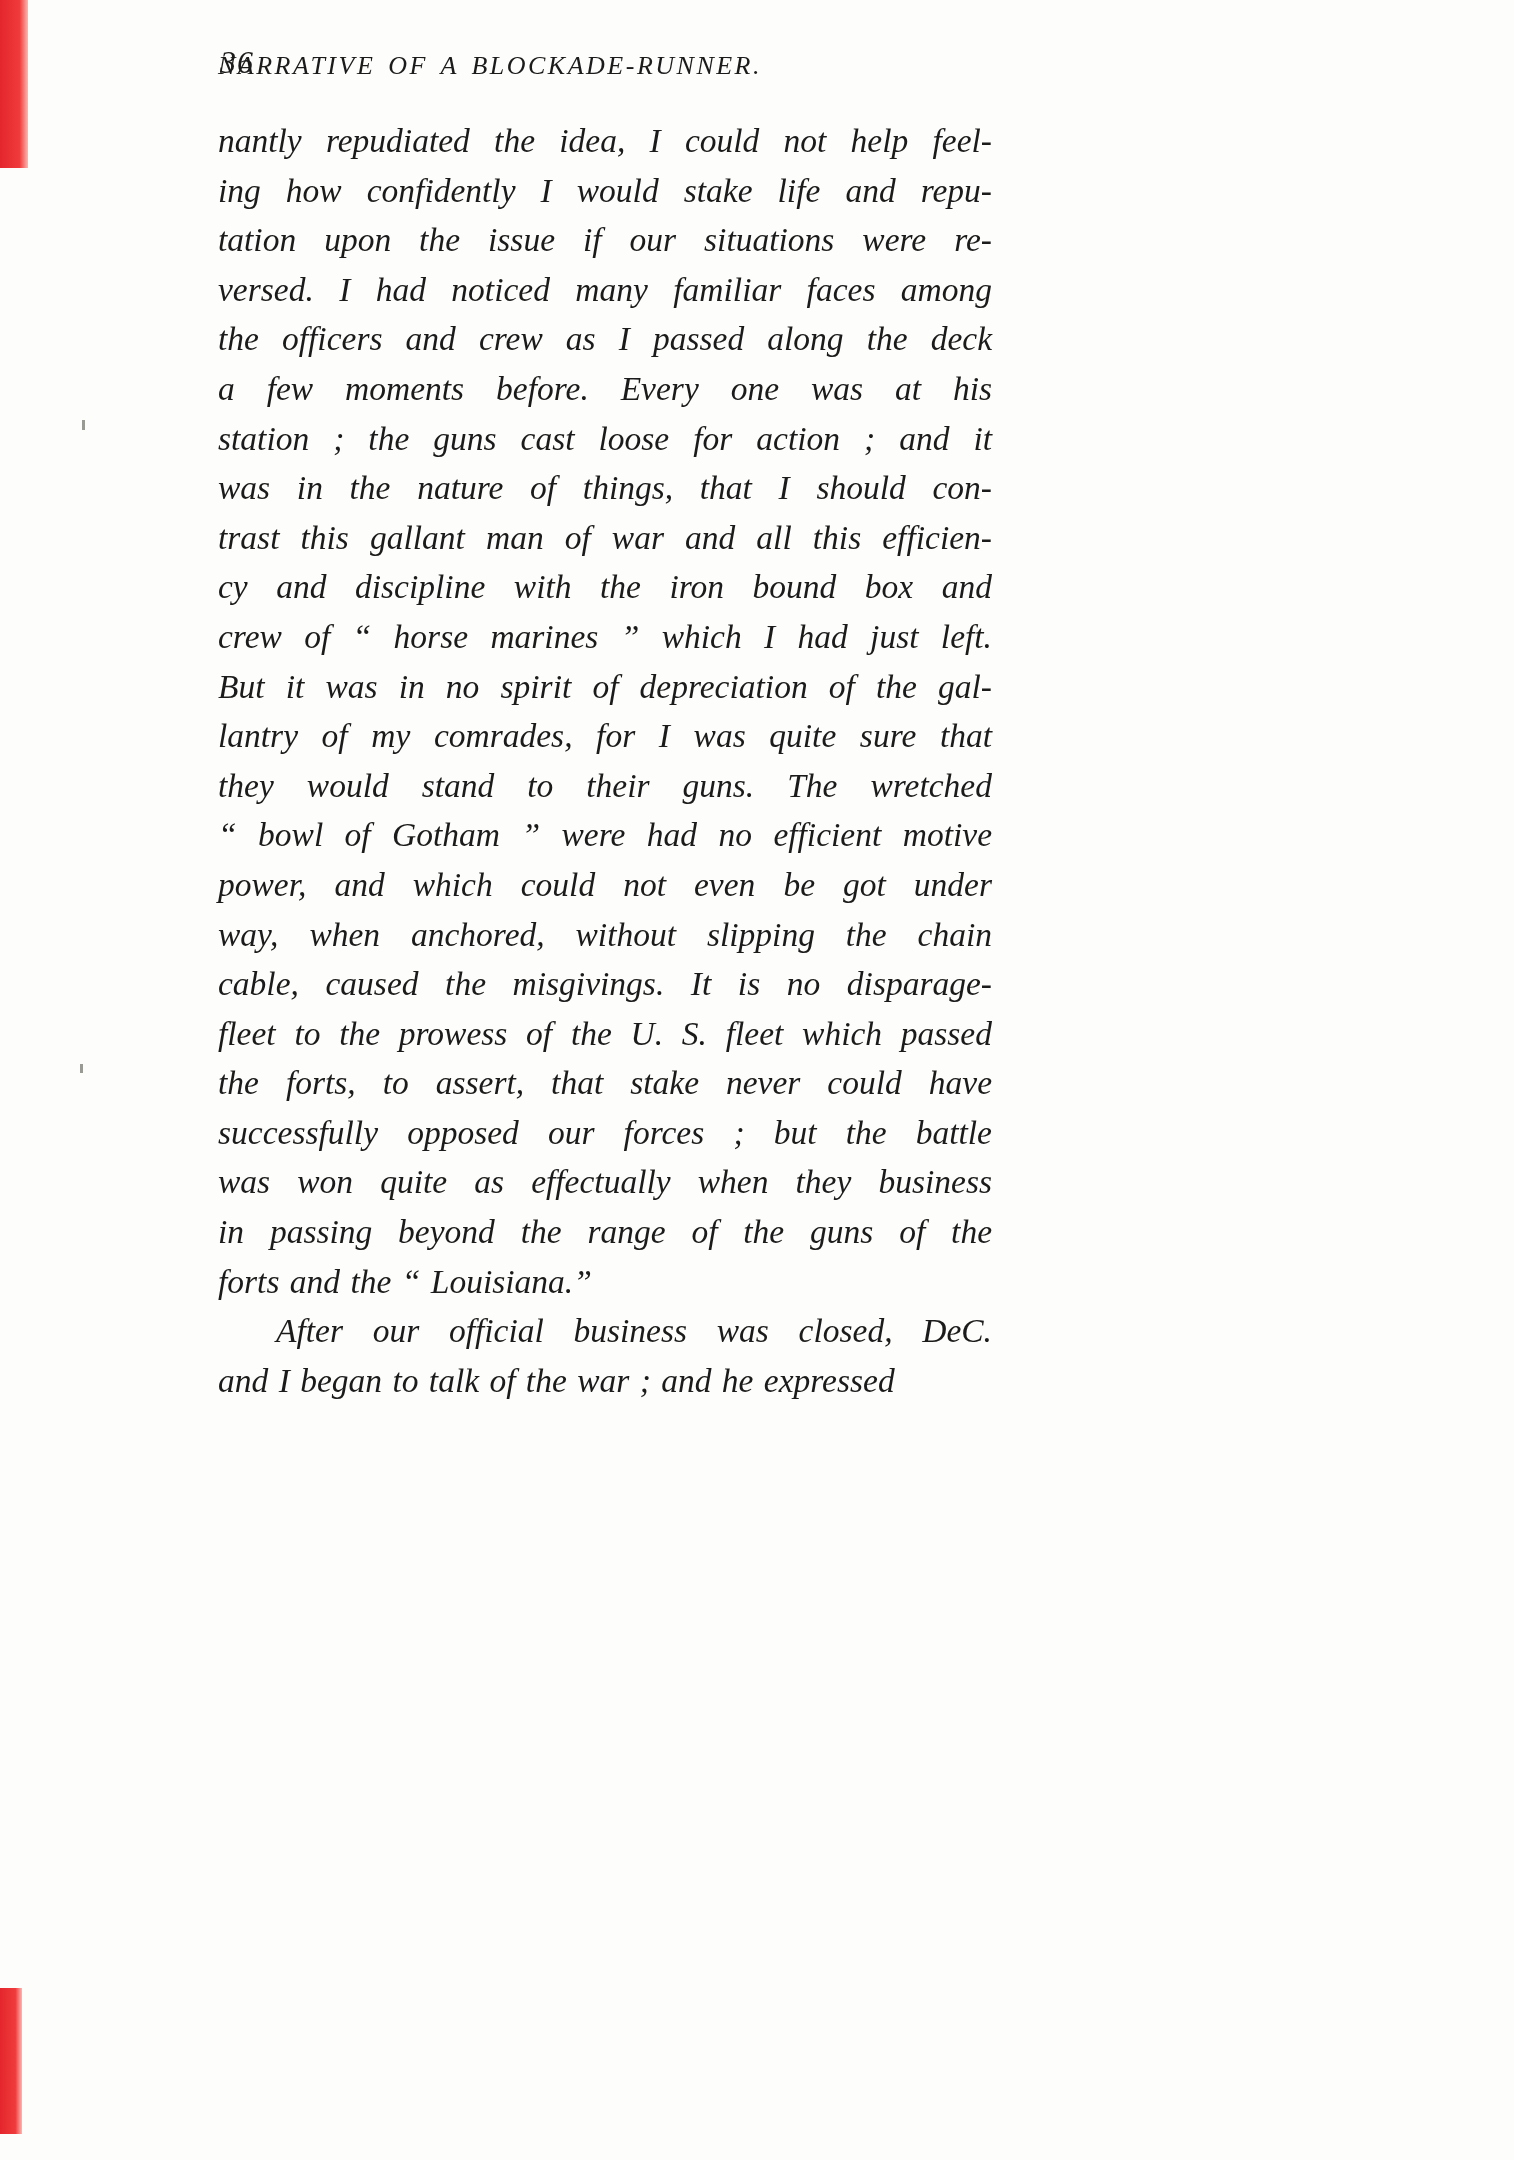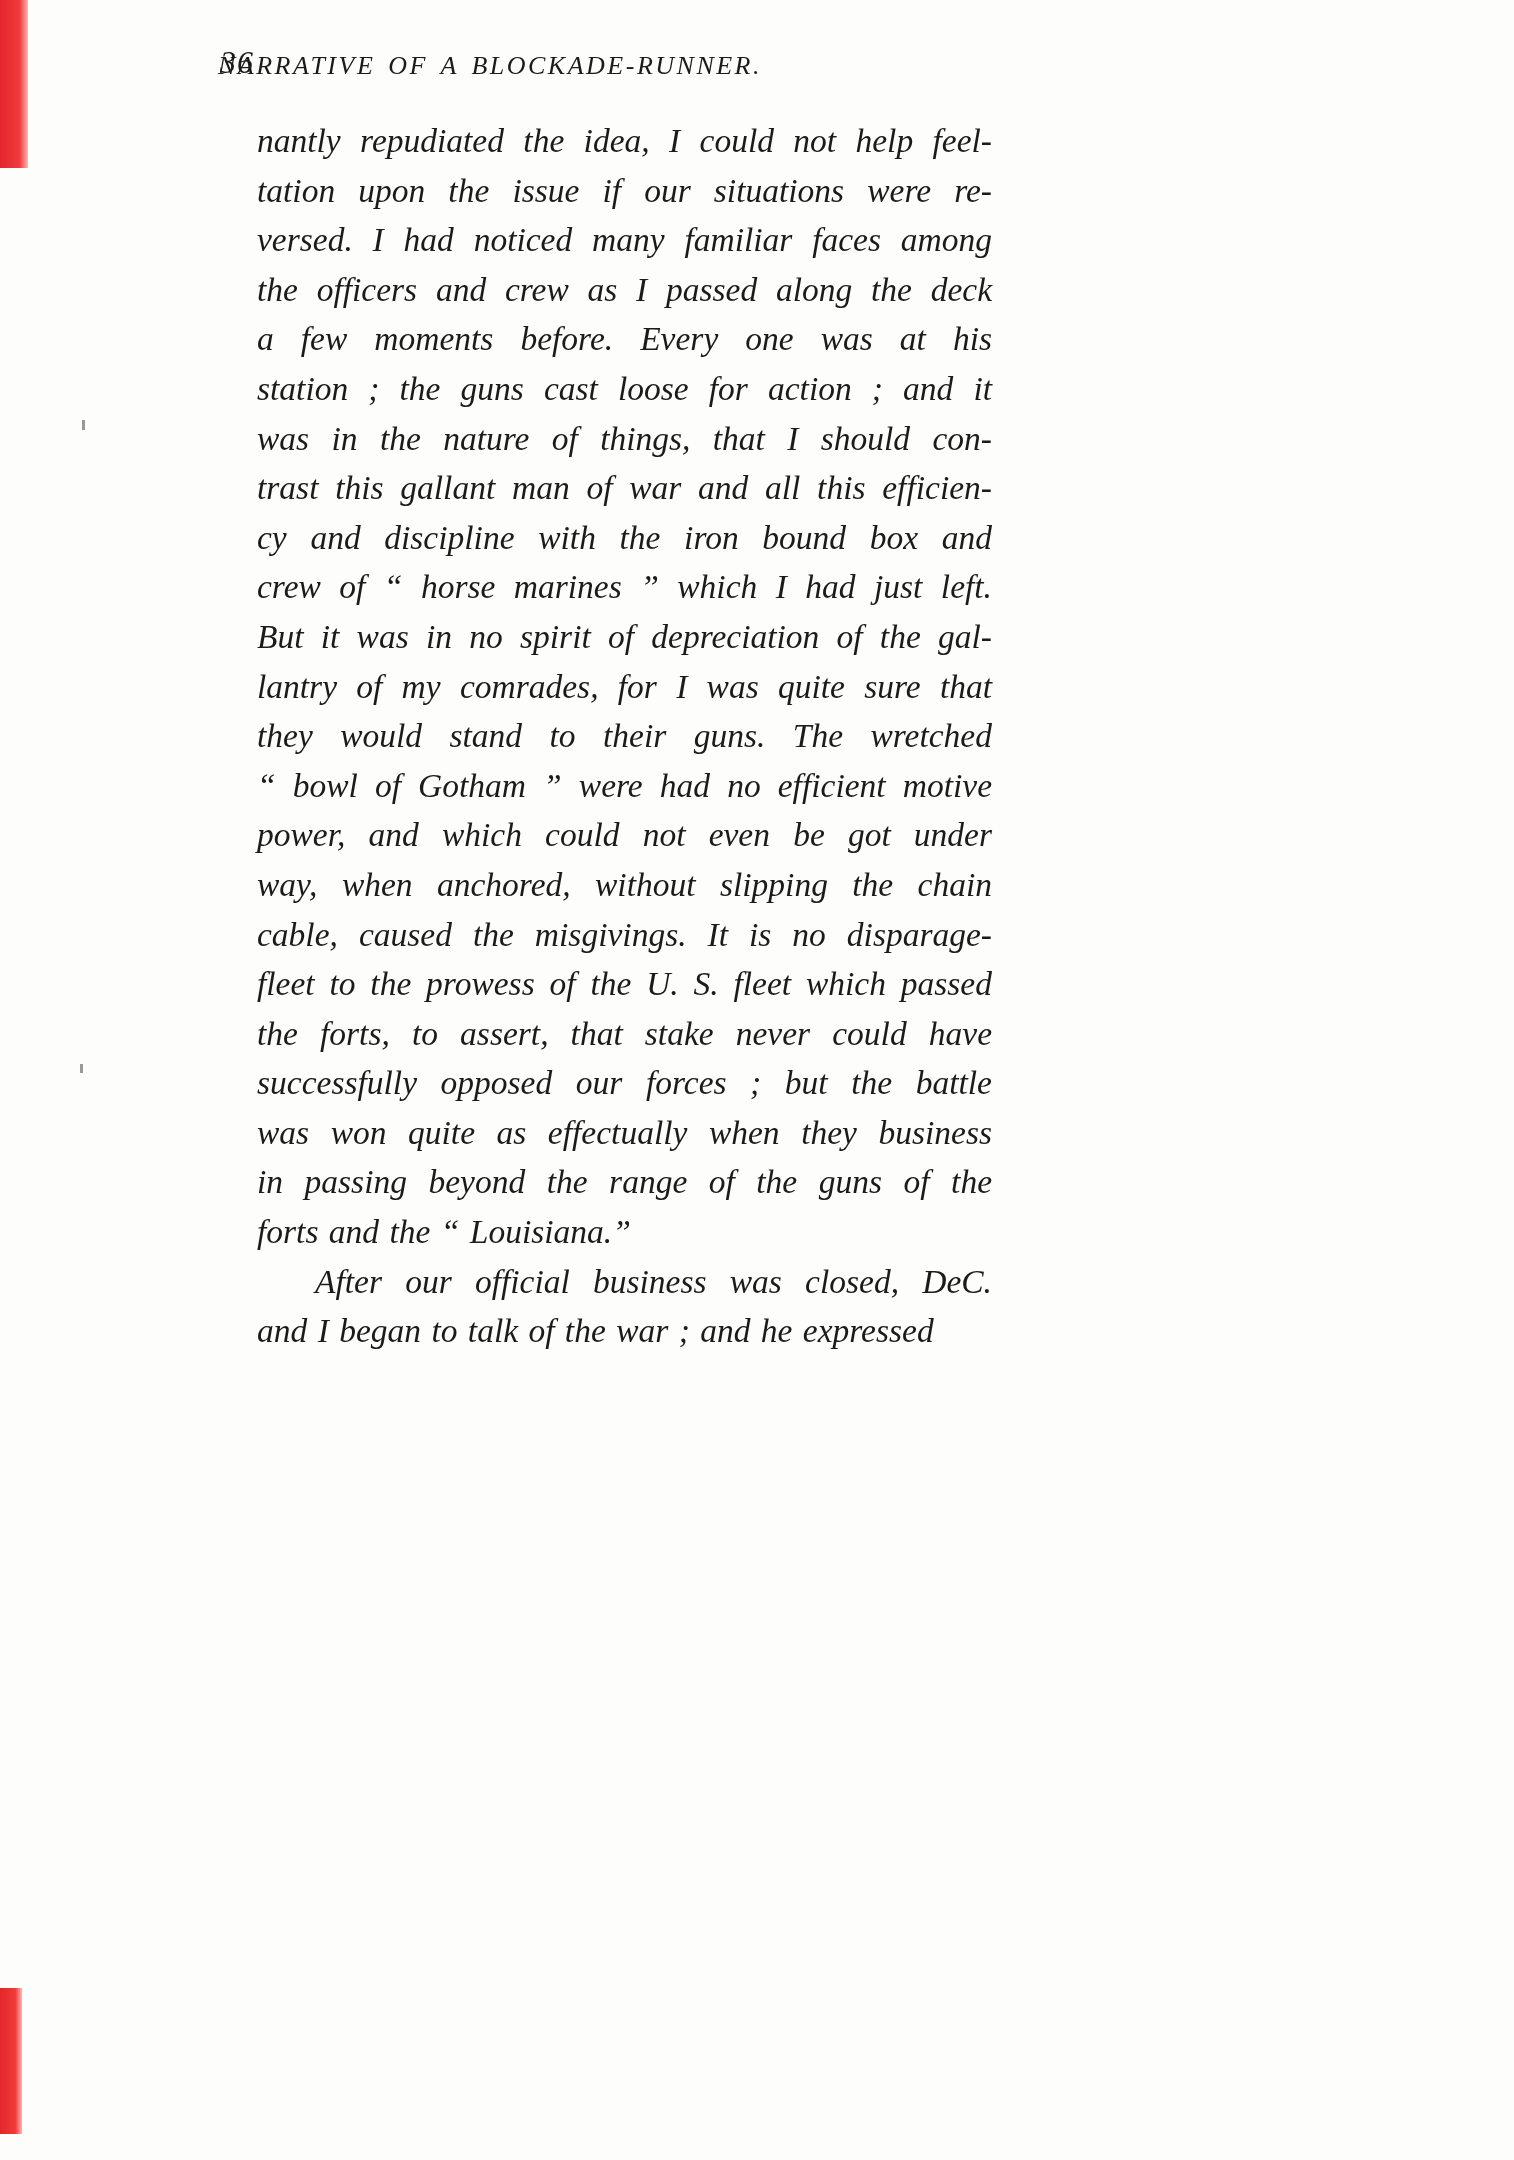--- a/index.html
+++ b/index.html
@@ -64,21 +64,20 @@
   .running-title {
     display: block;
     font-size: 26px;
     letter-spacing: 2.5px;
     padding-top: 3px;
     word-spacing: 4px;
   }
 
   .body-text {
     margin-top: 26px;
-    margin-left: 39px;
   }
 
   .line {
     font-size: 33.5px;
     line-height: 49.6px;
     text-align: justify;
     text-align-last: justify;
     word-spacing: 2px;
   }
 
@@ -100,20 +99,21 @@
 
 <div class="content">
 
   <div class="page-header">
     <span class="page-number">36</span>
     <span class="running-title">NARRATIVE OF A BLOCKADE-RUNNER.</span>
   </div>
 
   <div class="body-text">
     <div class="line">nantly repudiated the idea, I could not help feel-</div>
+    <div class="line">ing how confidently I would stake life and repu-</div>
     <div class="line">tation upon the issue if our situations were re-</div>
     <div class="line">versed.  I had noticed many familiar faces among</div>
     <div class="line">the officers and crew as I passed along the deck</div>
     <div class="line">a few moments before.  Every one was at his</div>
     <div class="line">station ; the guns cast loose for action ; and it</div>
     <div class="line">was in the nature of things, that I should con-</div>
     <div class="line">trast this gallant man of war and all this efficien-</div>
     <div class="line">cy and discipline with the iron bound box and</div>
     <div class="line">crew of “ horse marines ” which I had just left.</div>
     <div class="line">But it was in no spirit of depreciation of the gal-</div>

